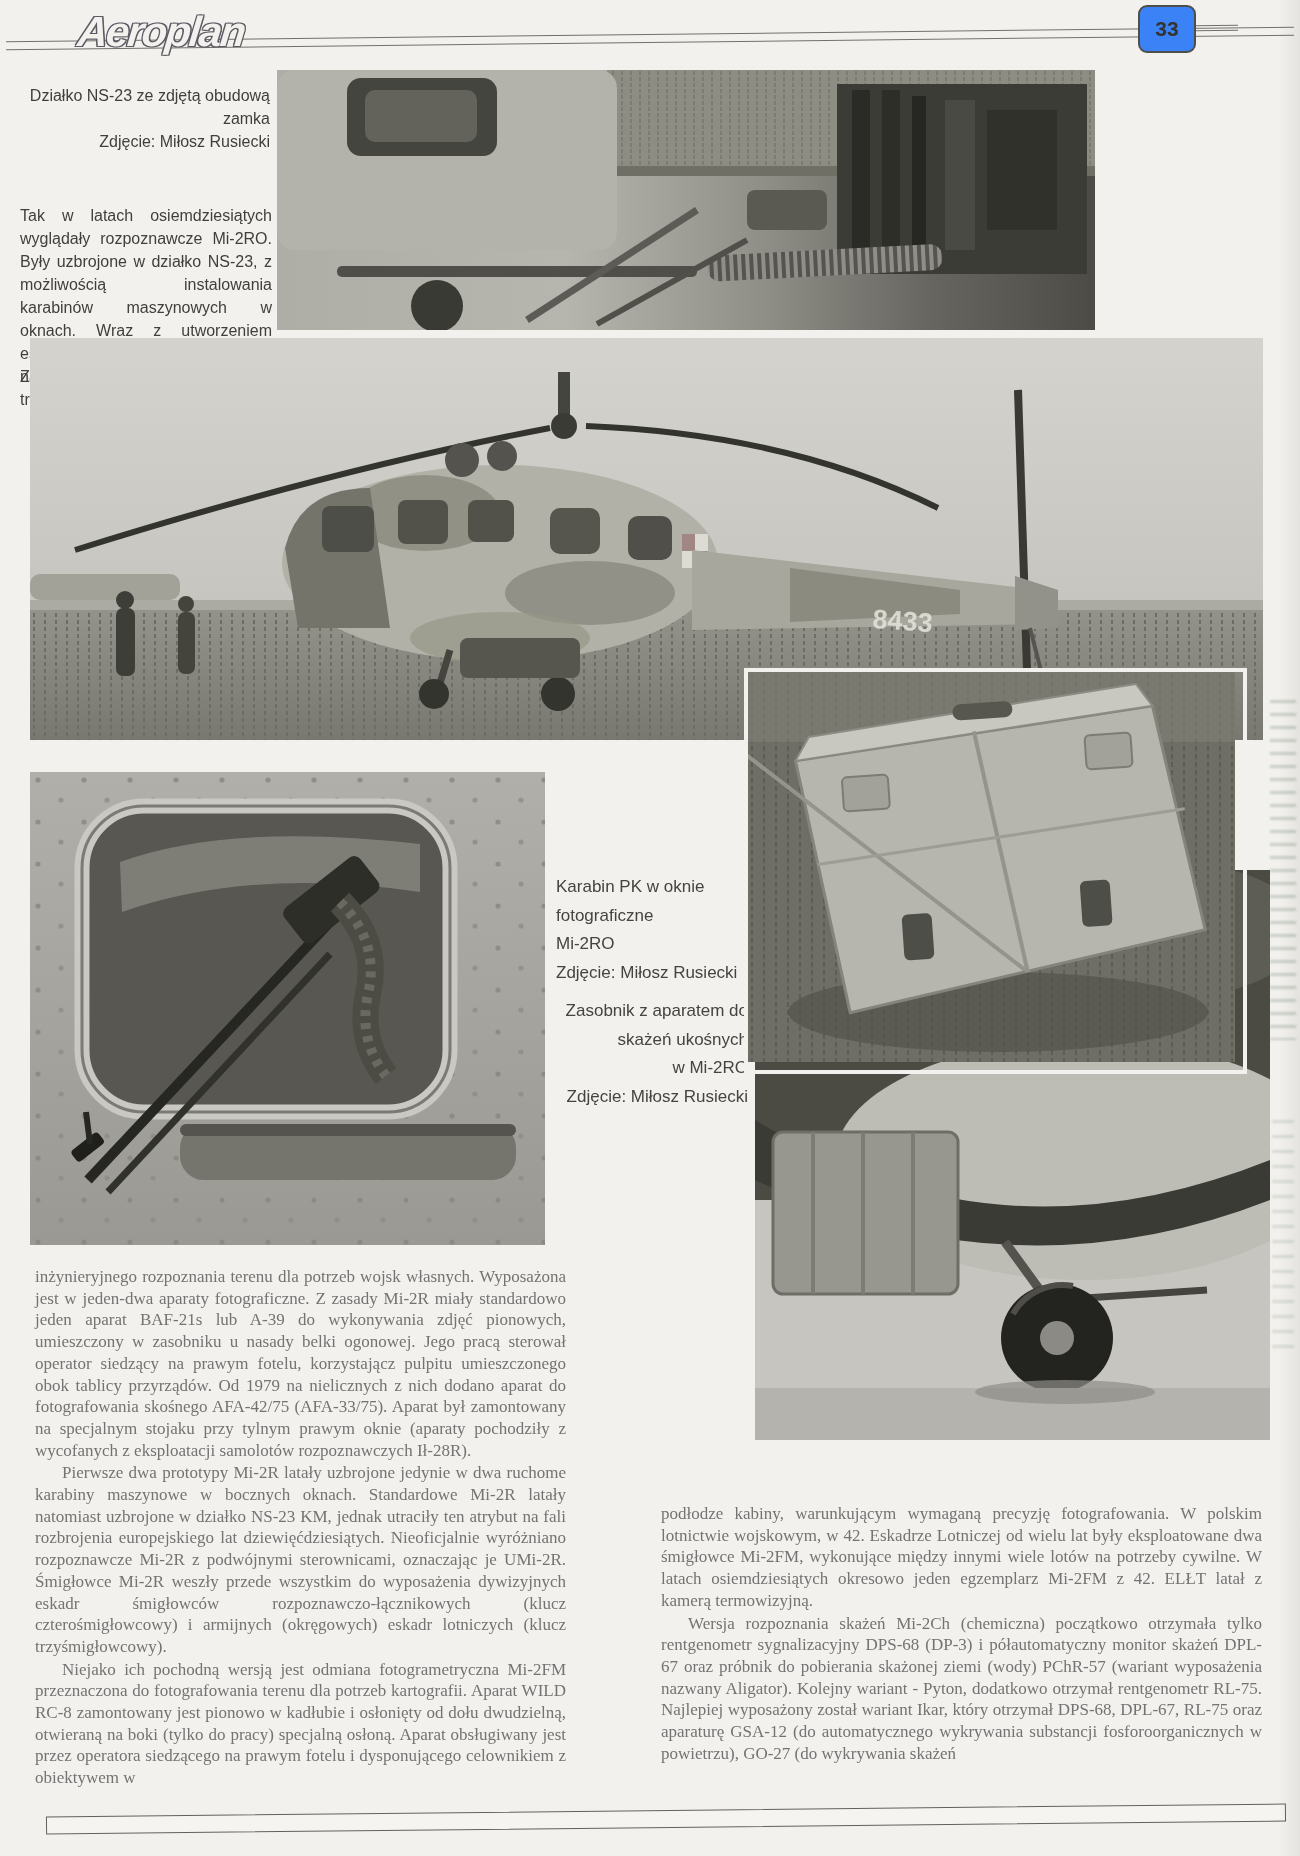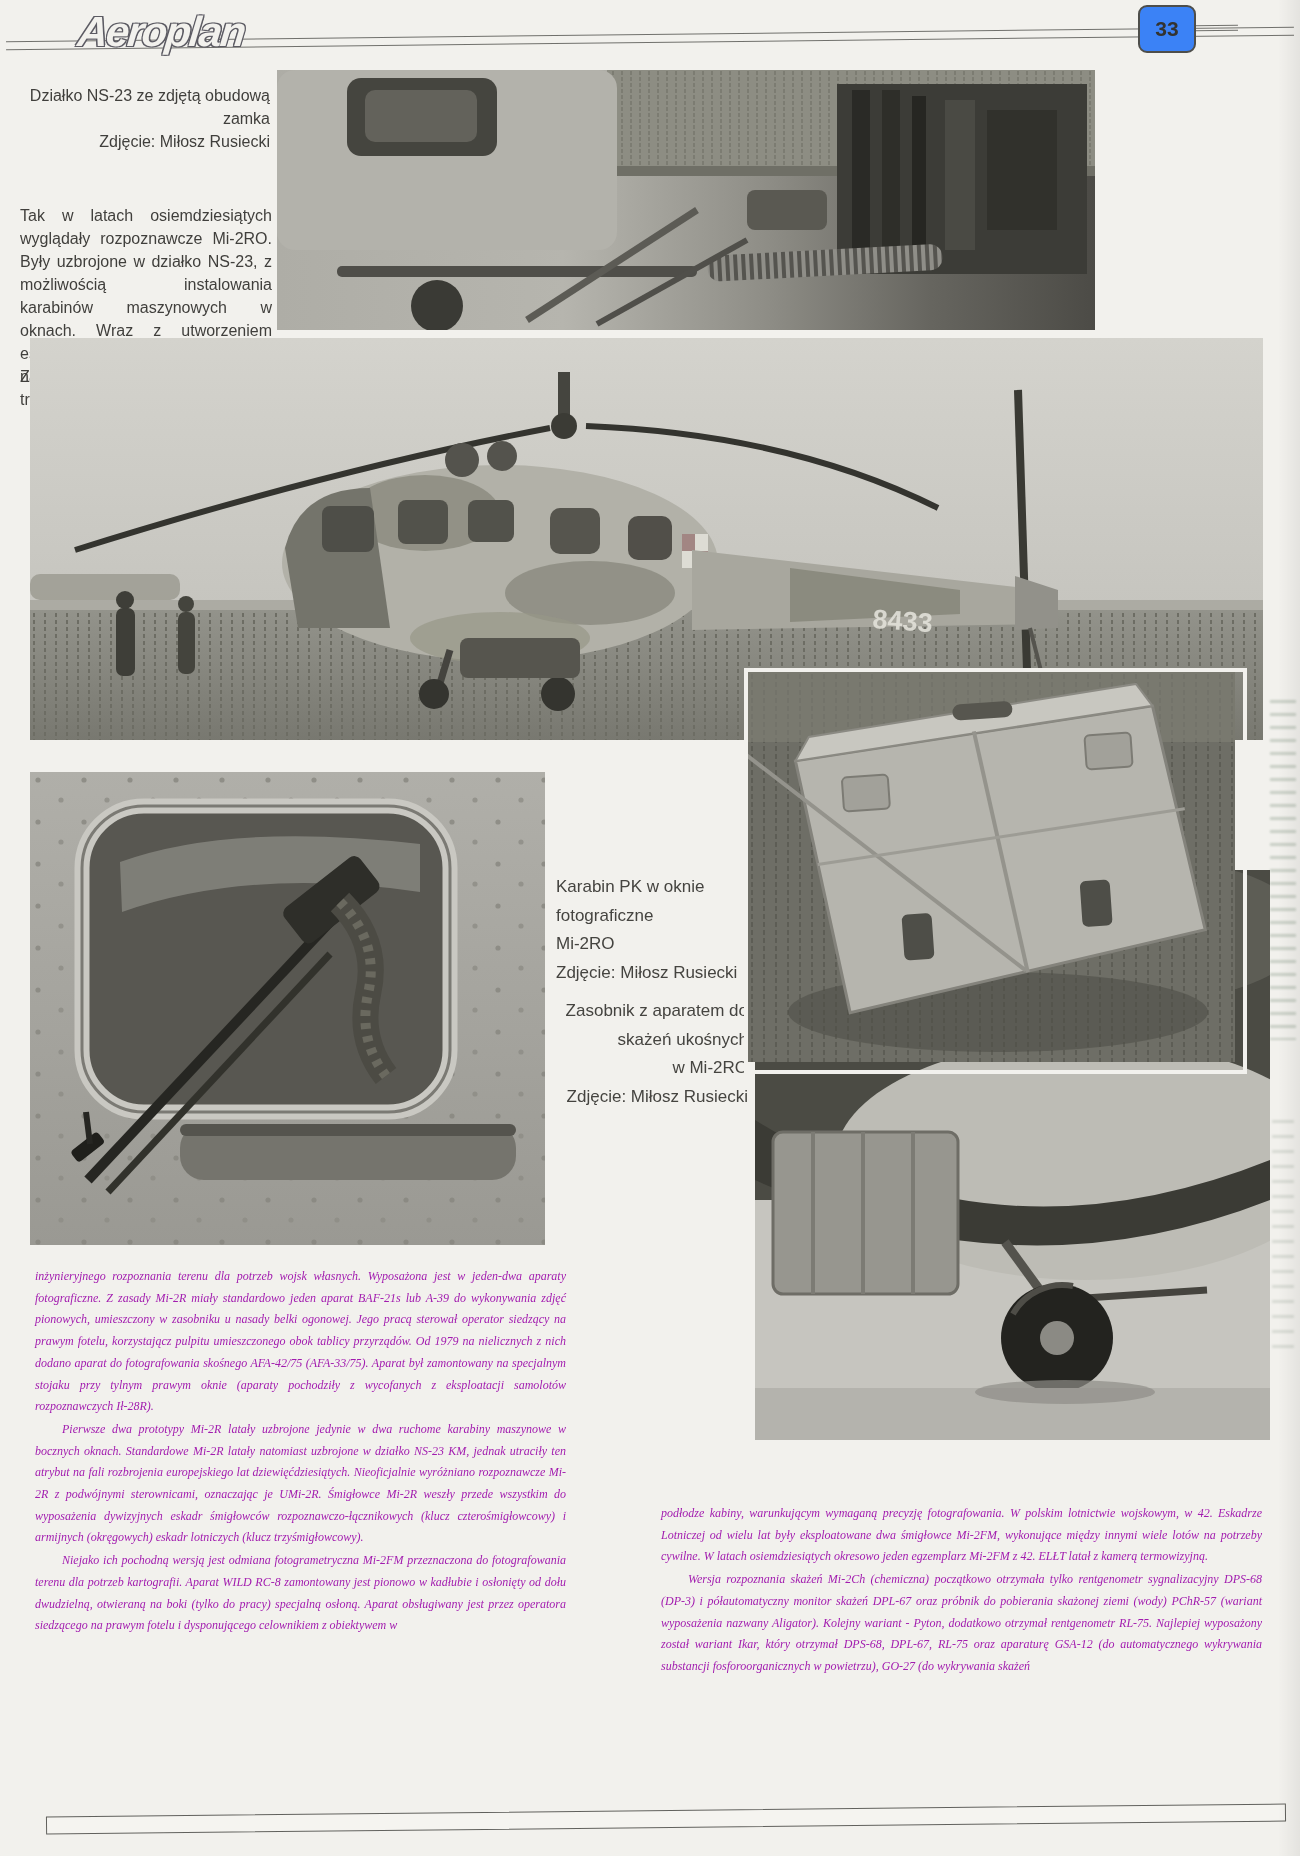--- a/index.html
+++ b/index.html
@@ -27,22 +27,22 @@
   .cap{font-size:16px;line-height:23px;color:#403f3c;}
   .cap-right{text-align:right;}
   .cap-big{font-size:17px;line-height:28.5px;color:#454440;}
   .cap-tl{position:absolute;left:20px;top:84px;width:250px;}
   .cap-tl-par{position:absolute;left:20px;top:204px;width:252px;text-align:justify;}
   .cap-tl-credit{position:absolute;left:20px;top:365px;width:252px;}
   .cap-gun{position:absolute;left:556px;top:840px;width:200px;margin-top:33px;}
   .cap-pod{position:absolute;left:518px;top:960px;width:230px;text-align:right;margin-top:37px;}
   .cap-wild{position:absolute;left:660px;top:1452px;width:612px;font-size:16px;text-align:center;color:#45443f;}
   
-  .col{position:absolute;font-family:"Liberation Serif",serif;font-size:12px;line-height:21.7px;
-    color:#a21caf;text-align:justify;font-style:italic;}
+  .col{position:absolute;font-family:"Liberation Serif",serif;font-size:17px;line-height:21.7px;
+    color:#737373;text-align:justify;}
   .col p{margin:0 0 1px 0;}
   .col p.ind{text-indent:27px;}
   .col-left{left:35px;top:1266px;width:531px;}
   .col-right{left:661px;top:1503px;width:601px;}
   
   .photo{position:absolute;overflow:hidden;}
   .photo svg{display:block;}
   .ph-a{left:277px;top:70px;width:818px;height:260px;z-index:1;}
   .ph-b{left:30px;top:338px;width:1233px;height:402px;z-index:1;}
   .ph-c{left:30px;top:772px;width:515px;height:473px;z-index:2;}

